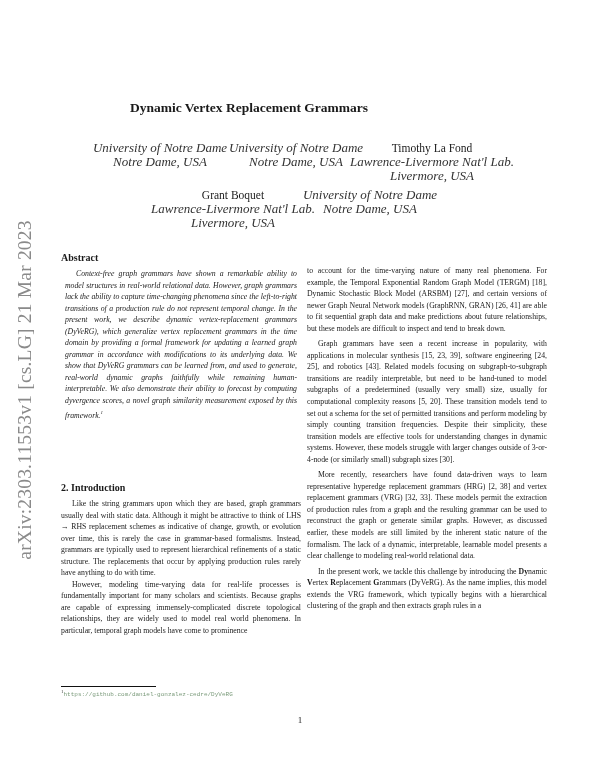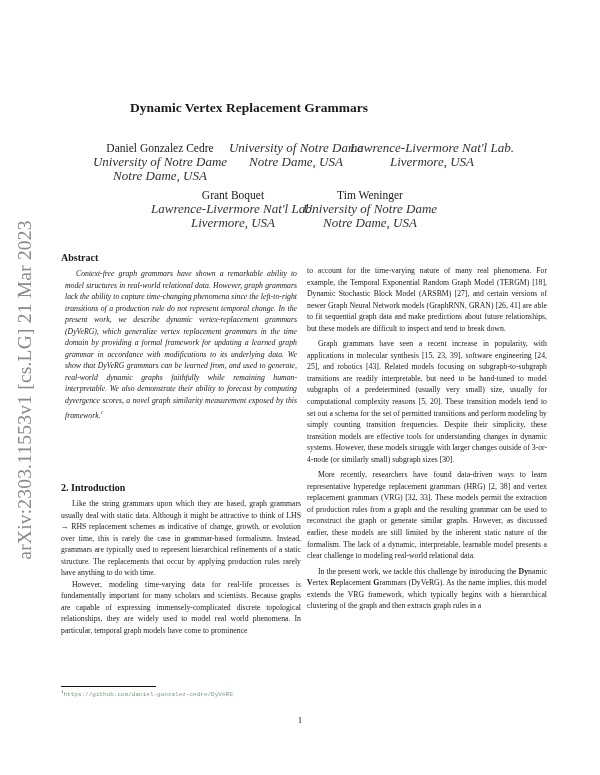--- a/index.html
+++ b/index.html
@@ -35,39 +35,38 @@
 </head>
 <body>
 
 <div class="sidebar-stamp">
   <span>arXiv:2303.11553v1  [cs.LG]  21 Mar 2023</span>
 </div>
 
 <div class="title">Dynamic Vertex Replacement Grammars</div>
 
 <div class="author" style="left:70px;top:141px;">
-  <div class="name">Daniel Gonzalez Cedre</div>
   <div class="aff">University of Notre Dame</div>
   <div class="loc">Notre Dame, USA</div>
 </div>
 <div class="author" style="left:206px;top:141px;">
   <div class="aff">University of Notre Dame</div>
   <div class="loc">Notre Dame, USA</div>
 </div>
 <div class="author" style="left:342px;top:141px;">
+  <div class="name">Timothy La Fond</div>
   <div class="aff">Lawrence-Livermore Nat'l Lab.</div>
   <div class="loc">Livermore, USA</div>
 </div>
 <div class="author" style="left:143px;top:188px;">
   <div class="name">Grant Boquet</div>
   <div class="aff">Lawrence-Livermore Nat'l Lab.</div>
   <div class="loc">Livermore, USA</div>
 </div>
 <div class="author" style="left:280px;top:188px;">
-  <div class="name">Tim Weninger</div>
   <div class="aff">University of Notre Dame</div>
   <div class="loc">Notre Dame, USA</div>
 </div>
 
 <div class="abstract-heading">Abstract</div>
 <div class="col abstract">
   <p><span>Context-free graph grammars have shown a remarkable ability to model structures in real-world relational data. However, graph grammars lack the ability to capture time-changing phenomena since the left-to-right transitions of a production rule do not represent temporal change. In the present work, we describe dynamic vertex-replacement grammars (DyVeRG), which generalize vertex replacement grammars in the time domain by providing a formal framework for updating a learned graph grammar in accordance with modifications to its underlying data. We show that DyVeRG grammars can be learned from, and used to generate, real-world dynamic graphs faithfully while remaining human-interpretable. We also demonstrate their ability to forecast by computing dyvergence scores, a novel graph similarity measurement exposed by this framework.</span><sup style="font-size:5px;">1</sup></p>
 </div>
 
 <div class="intro-heading">2. Introduction</div>

